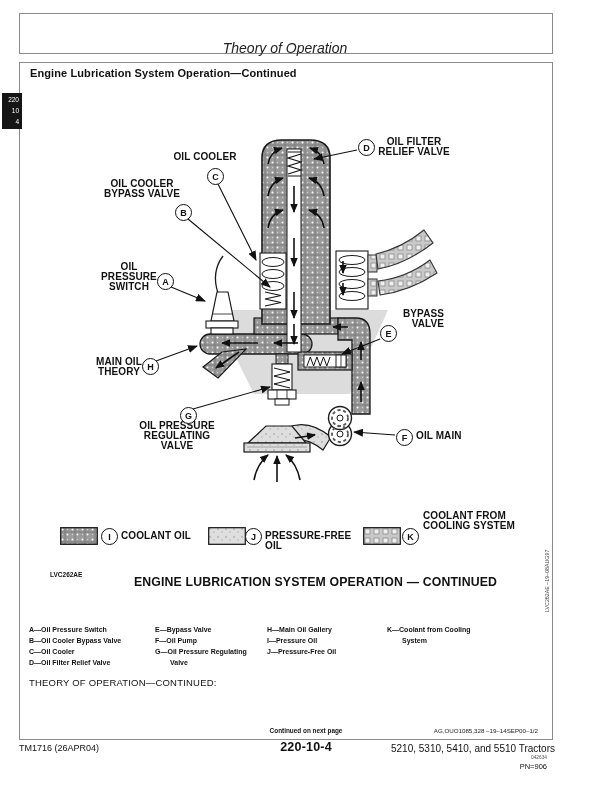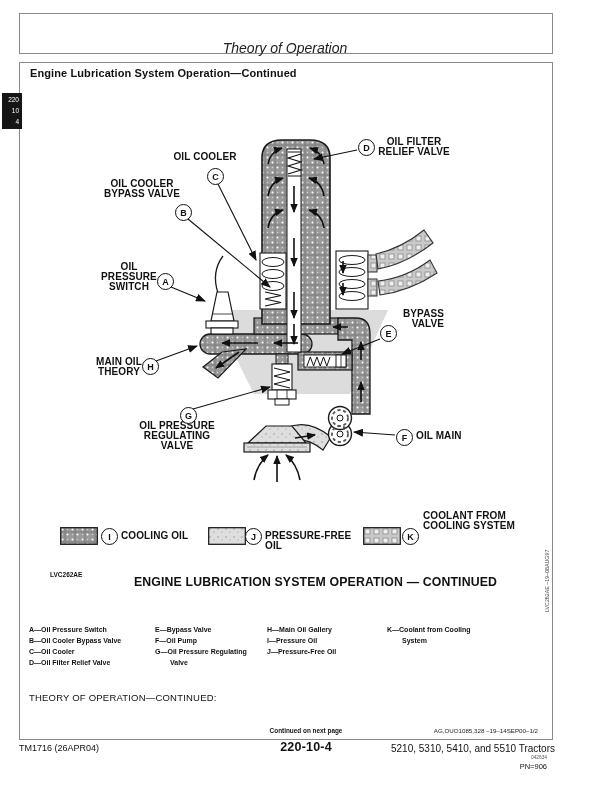--- a/index.html
+++ b/index.html
@@ -11,21 +11,21 @@
   .sec-title{font-weight:bold;font-size:11px;letter-spacing:.1px;}
   .tab{position:absolute;left:2px;top:93px;width:20px;height:36px;background:#151515;color:#fff;
        font-size:6.5px;line-height:11px;text-align:right;padding:1px 3px 0 0;box-sizing:border-box;z-index:5;}
   .lab{position:absolute;font-weight:bold;font-size:10px;line-height:10px;white-space:pre-line;letter-spacing:.1px;}
   .circ{position:absolute;width:15px;height:15px;border:1.4px solid #111;border-radius:50%;background:#fff;
         font-weight:bold;font-size:9px;display:flex;align-items:center;justify-content:center;z-index:4;}
   .figcode{position:absolute;font-weight:bold;font-size:6.5px;}
   .caption{position:absolute;font-weight:bold;font-size:12.3px;text-align:center;letter-spacing:.15px;}
   .kcol{position:absolute;top:624px;font-size:7px;font-weight:bold;line-height:11px;white-space:nowrap;}
   .kcol .ind{padding-left:15px;}
-  .theory{position:absolute;font-size:9.5px;letter-spacing:.2px;margin-top:15px;}
+  .theory{position:absolute;font-size:9.5px;letter-spacing:.2px;}
   .sidecode{position:absolute;left:544px;top:612px;transform:rotate(-90deg);transform-origin:0 0;
             font-size:5.3px;color:#444;white-space:nowrap;}
   .cont{position:absolute;font-weight:bold;font-size:6.4px;text-align:center;}
   .doccode{position:absolute;font-size:6.2px;text-align:right;color:#222;}
   .ft-left{position:absolute;font-size:9px;}
   .ft-page{position:absolute;font-weight:bold;font-size:12.5px;text-align:center;letter-spacing:.2px;}
   .ft-right{position:absolute;font-size:10px;text-align:right;}
   .ft-tiny{position:absolute;font-size:4.8px;text-align:right;color:#555;}
   .ft-pn{position:absolute;font-size:7.5px;text-align:right;}
   svg.art{position:absolute;left:0;top:0;}
@@ -223,21 +223,21 @@
   <div class="circ" style="left:396px;top:429px;">
     <span>F</span>
     </div>
 
   <svg class="abs" style="left:60px;top:527px;" width="38" height="18">
     <rect x=".7" y=".7" width="36.6" height="16.6" fill="url(#patP)" stroke="#111" stroke-width="1.2"></rect>
     </svg>
   <div class="circ" style="left:101px;top:528px;">
     <span>I</span>
     </div>
-  <div class="lab" style="left:121px;top:531px;">COOLING OIL</div>
+  <div class="lab" style="left:121px;top:531px;">COOLANT OIL</div>
 
   <svg class="abs" style="left:208px;top:527px;" width="38" height="18">
     <rect x=".7" y=".7" width="36.6" height="16.6" fill="url(#patF)" stroke="#111" stroke-width="1.2"></rect>
     </svg>
   <div class="circ" style="left:245px;top:528px;">
     <span>J</span>
     </div>
   <div class="lab" style="left:265px;top:531px;">PRESSURE-FREE
 OIL</div>
 

